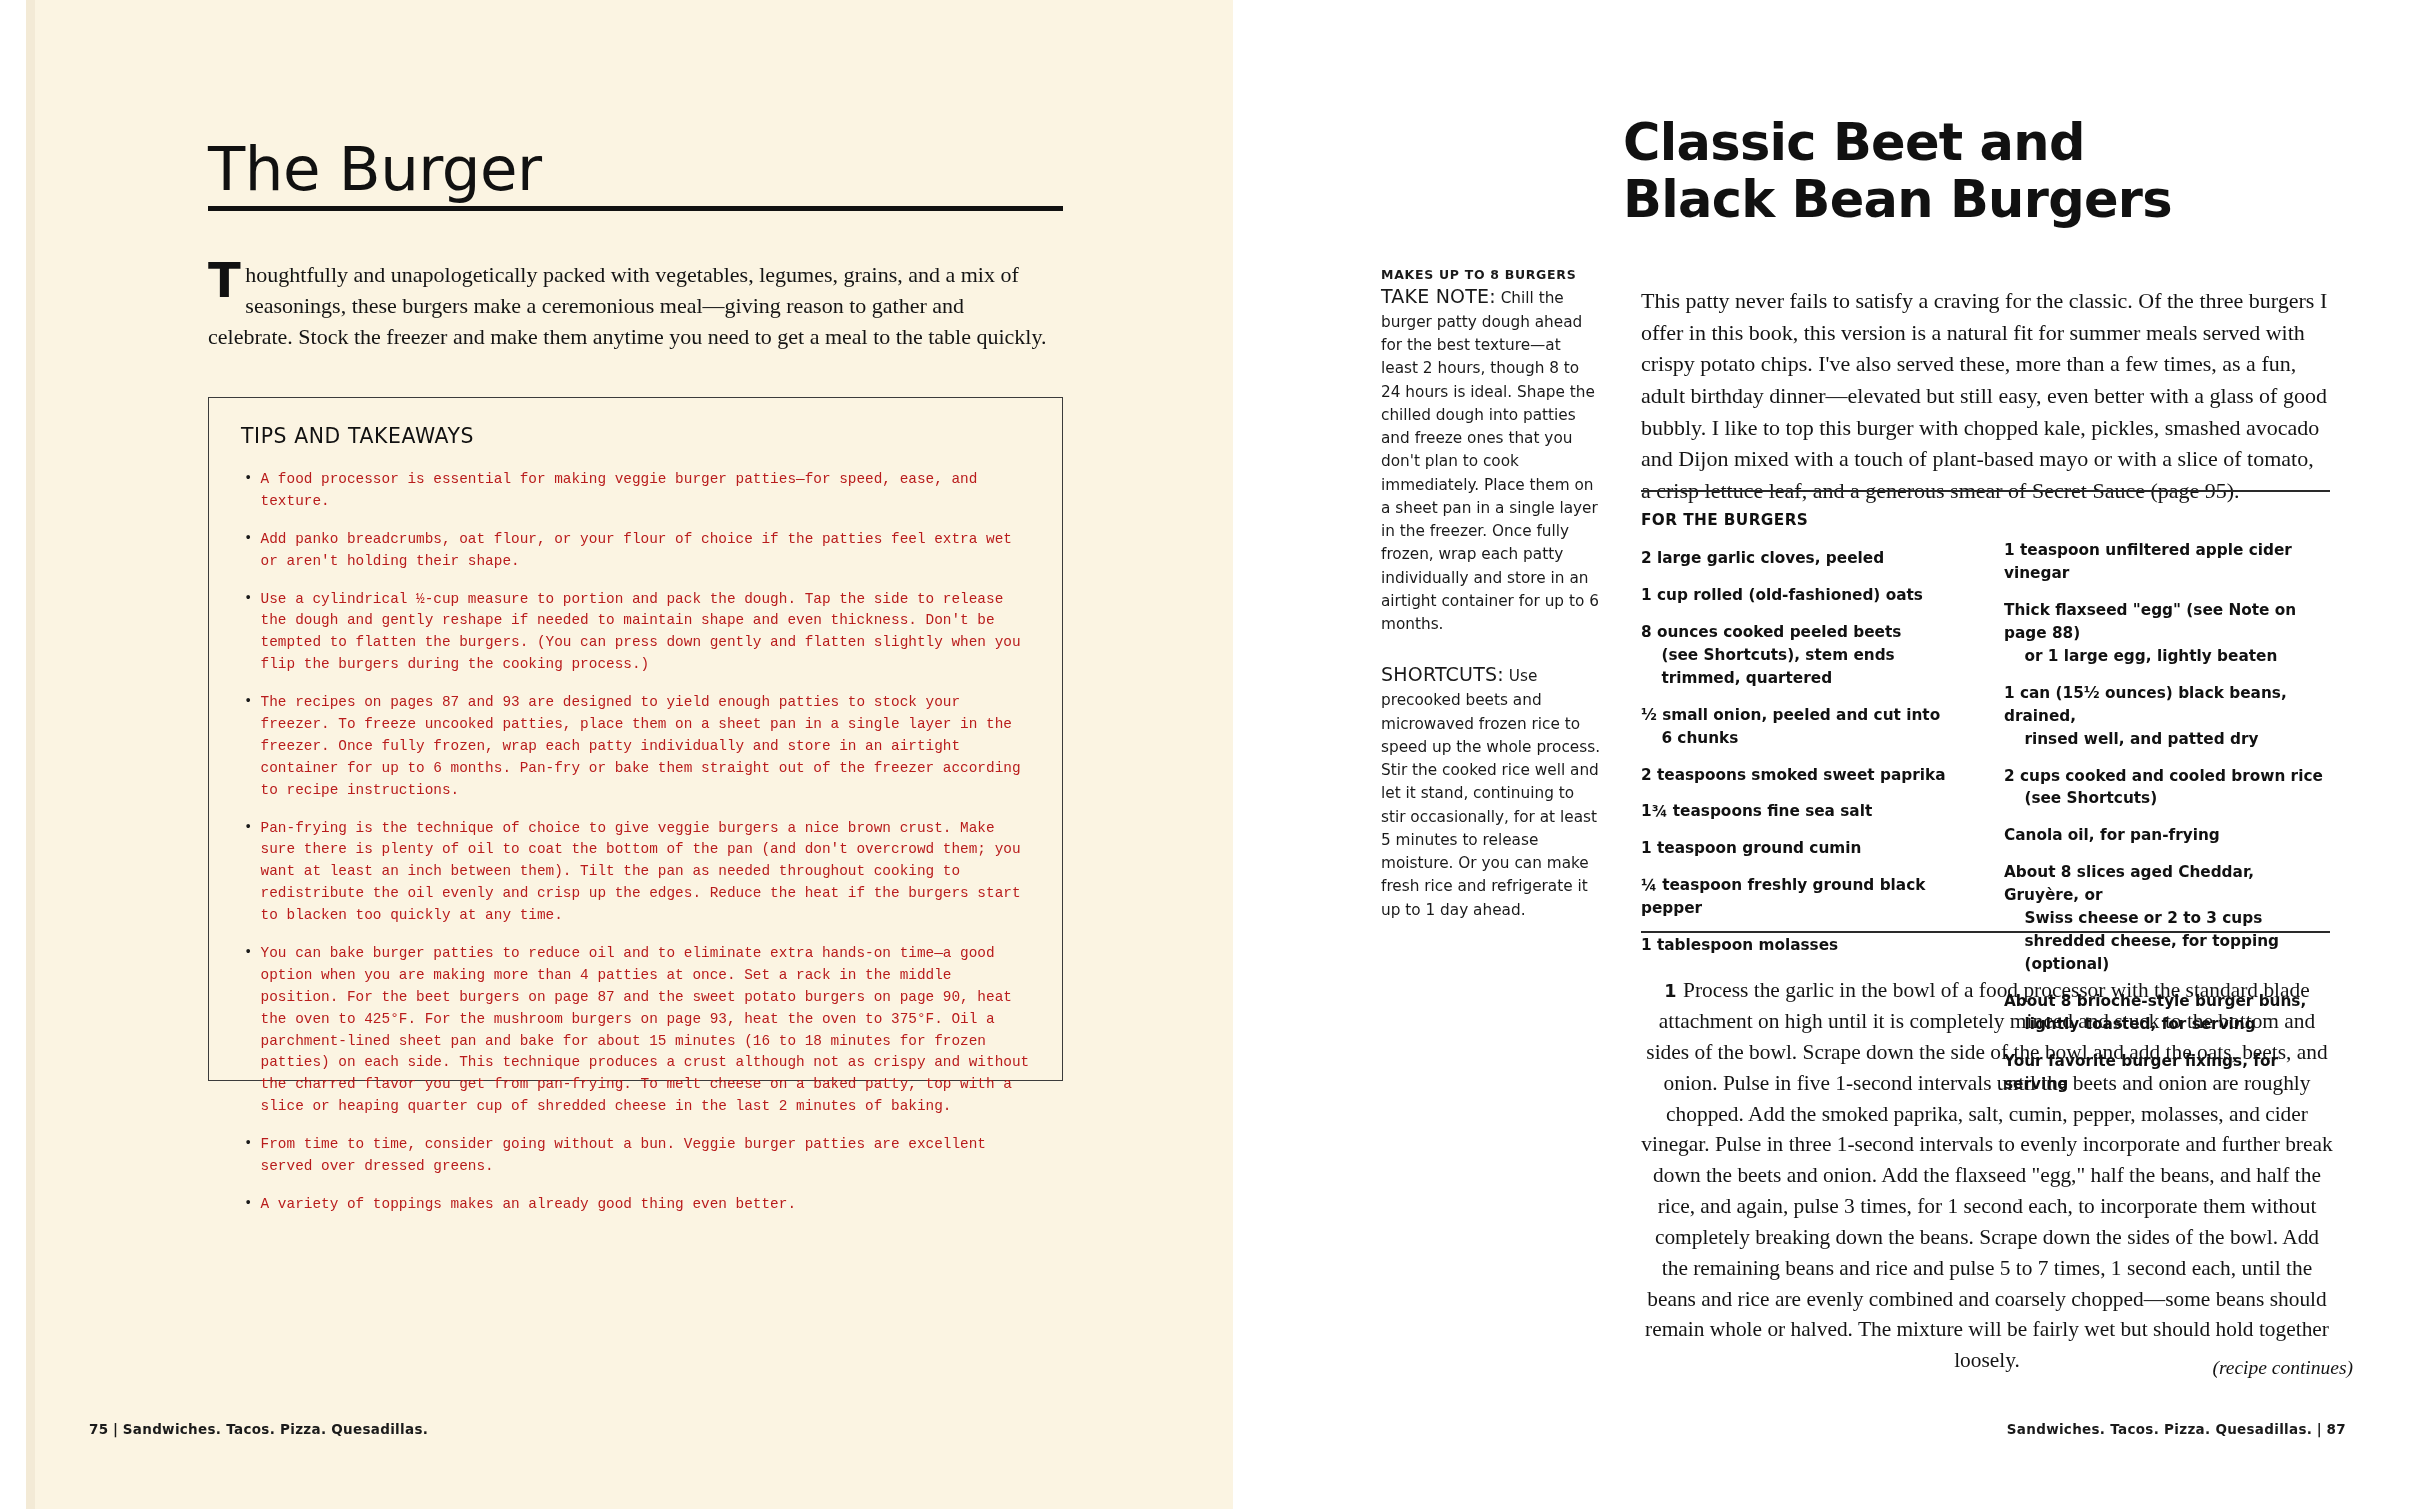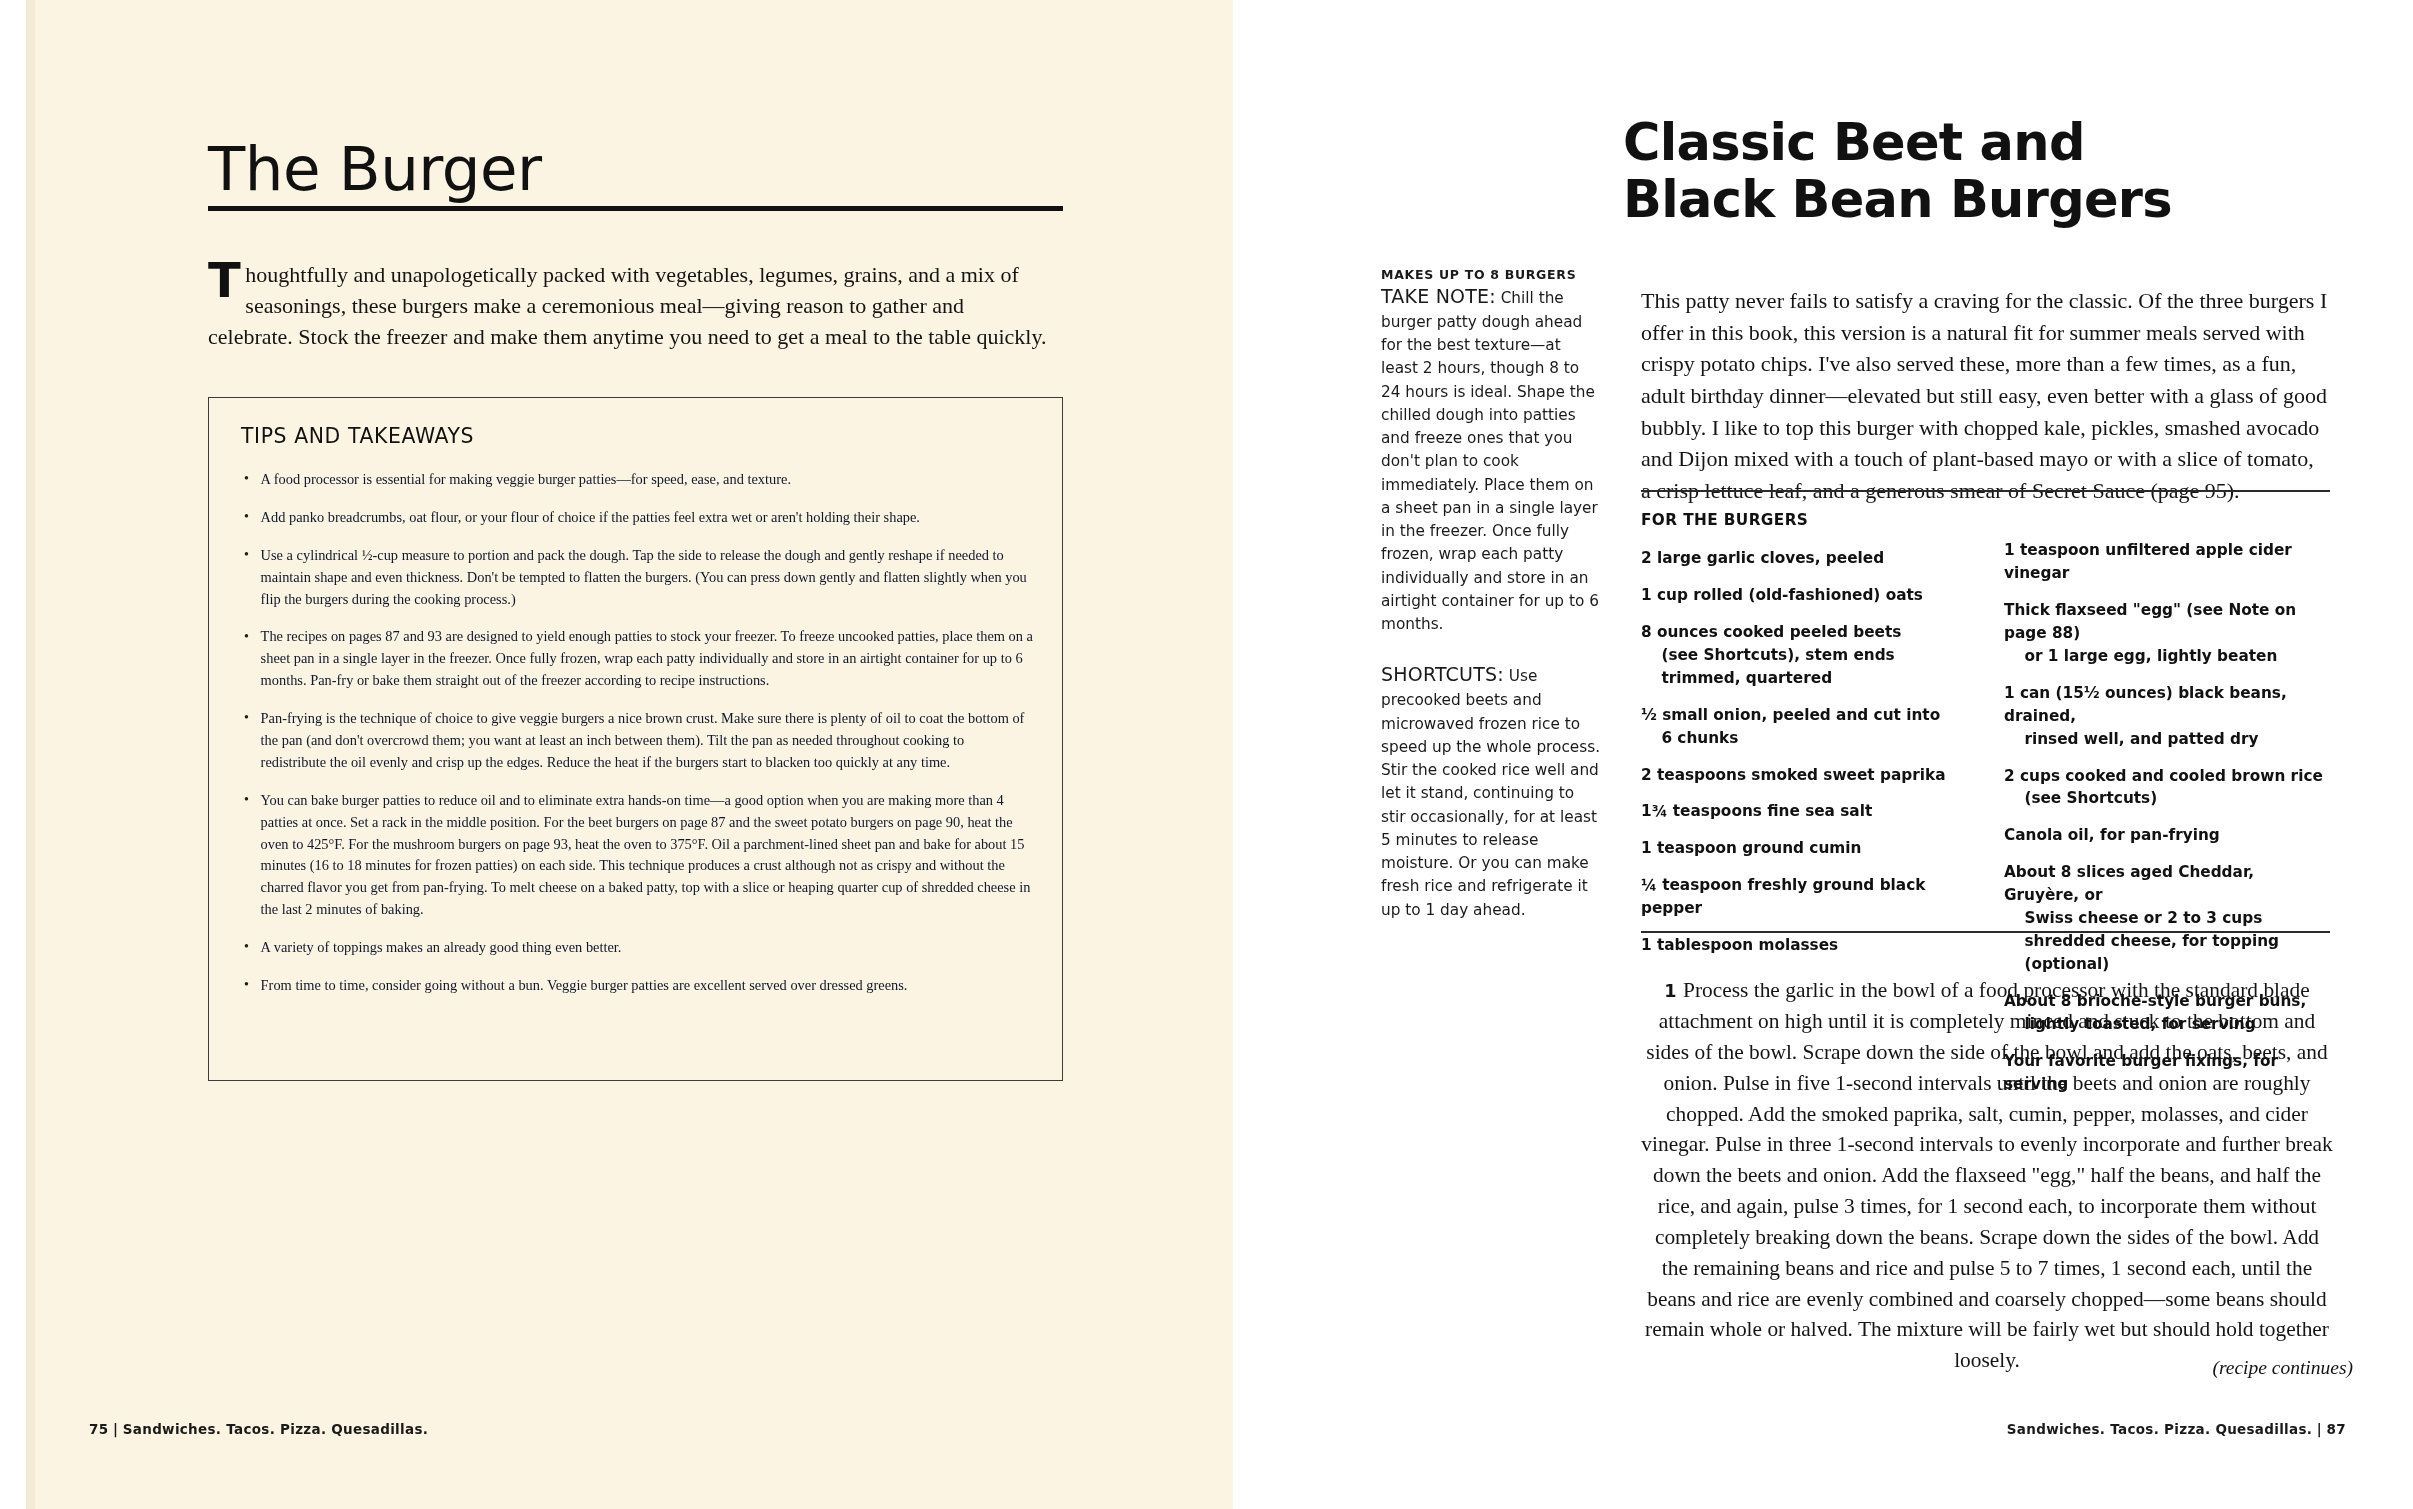--- a/index.html
+++ b/index.html
@@ -102,24 +102,24 @@
     color: #111111;
   }
   .tips-list {
     position: absolute;
     left: 33px;
     top: 71px;
     width: 791px;
     margin: 0;
     padding: 0;
     list-style: none;
-    font-family: Liberation Serif, serif;
+    font-family: Liberation Mono, monospace;
     font-size: 14.4px;
     line-height: 1.52;
-    color: #0f172a;
+    color: #b91c1c;
   }
   .tips-list li {
     position: relative;
     padding-left: 18.6px;
     margin-bottom: 16px;
   }
   .tips-list li::before {
     content: "\2022";
     position: absolute;
     left: 1.9px;
@@ -276,22 +276,22 @@
 
     <div class="tips-box">
       <div class="tips-heading">TIPS AND TAKEAWAYS</div>
       <ul class="tips-list">
         <li>A food processor is essential for making veggie burger patties—for speed, ease, and texture.</li>
         <li>Add panko breadcrumbs, oat flour, or your flour of choice if the patties feel extra wet or aren't holding their shape.</li>
         <li>Use a cylindrical ½-cup measure to portion and pack the dough. Tap the side to release the dough and gently reshape if needed to maintain shape and even thickness. Don't be tempted to flatten the burgers. (You can press down gently and flatten slightly when you flip the burgers during the cooking process.)</li>
         <li>The recipes on pages 87 and 93 are designed to yield enough patties to stock your freezer. To freeze uncooked patties, place them on a sheet pan in a single layer in the freezer. Once fully frozen, wrap each patty individually and store in an airtight container for up to 6 months. Pan-fry or bake them straight out of the freezer according to recipe instructions.</li>
         <li>Pan-frying is the technique of choice to give veggie burgers a nice brown crust. Make sure there is plenty of oil to coat the bottom of the pan (and don't overcrowd them; you want at least an inch between them). Tilt the pan as needed throughout cooking to redistribute the oil evenly and crisp up the edges. Reduce the heat if the burgers start to blacken too quickly at any time.</li>
         <li>You can bake burger patties to reduce oil and to eliminate extra hands-on time—a good option when you are making more than 4 patties at once. Set a rack in the middle position. For the beet burgers on page 87 and the sweet potato burgers on page 90, heat the oven to 425°F. For the mushroom burgers on page 93, heat the oven to 375°F. Oil a parchment-lined sheet pan and bake for about 15 minutes (16 to 18 minutes for frozen patties) on each side. This technique produces a crust although not as crispy and without the charred flavor you get from pan-frying. To melt cheese on a baked patty, top with a slice or heaping quarter cup of shredded cheese in the last 2 minutes of baking.</li>
+        <li>From time to time, consider going without a bun. Veggie burger patties are excellent served over dressed greens.</li>
         <li>A variety of toppings makes an already good thing even better.</li>
-        <li>From time to time, consider going without a bun. Veggie burger patties are excellent served over dressed greens.</li>
       </ul>
     </div>
 
     <div class="folio folio-left">
       <span class="num">75</span><span class="sep">|</span><span>Sandwiches. Tacos. Pizza. Quesadillas.</span>
     </div>
   </div>
 
   <div class="page-right">
   </div>

